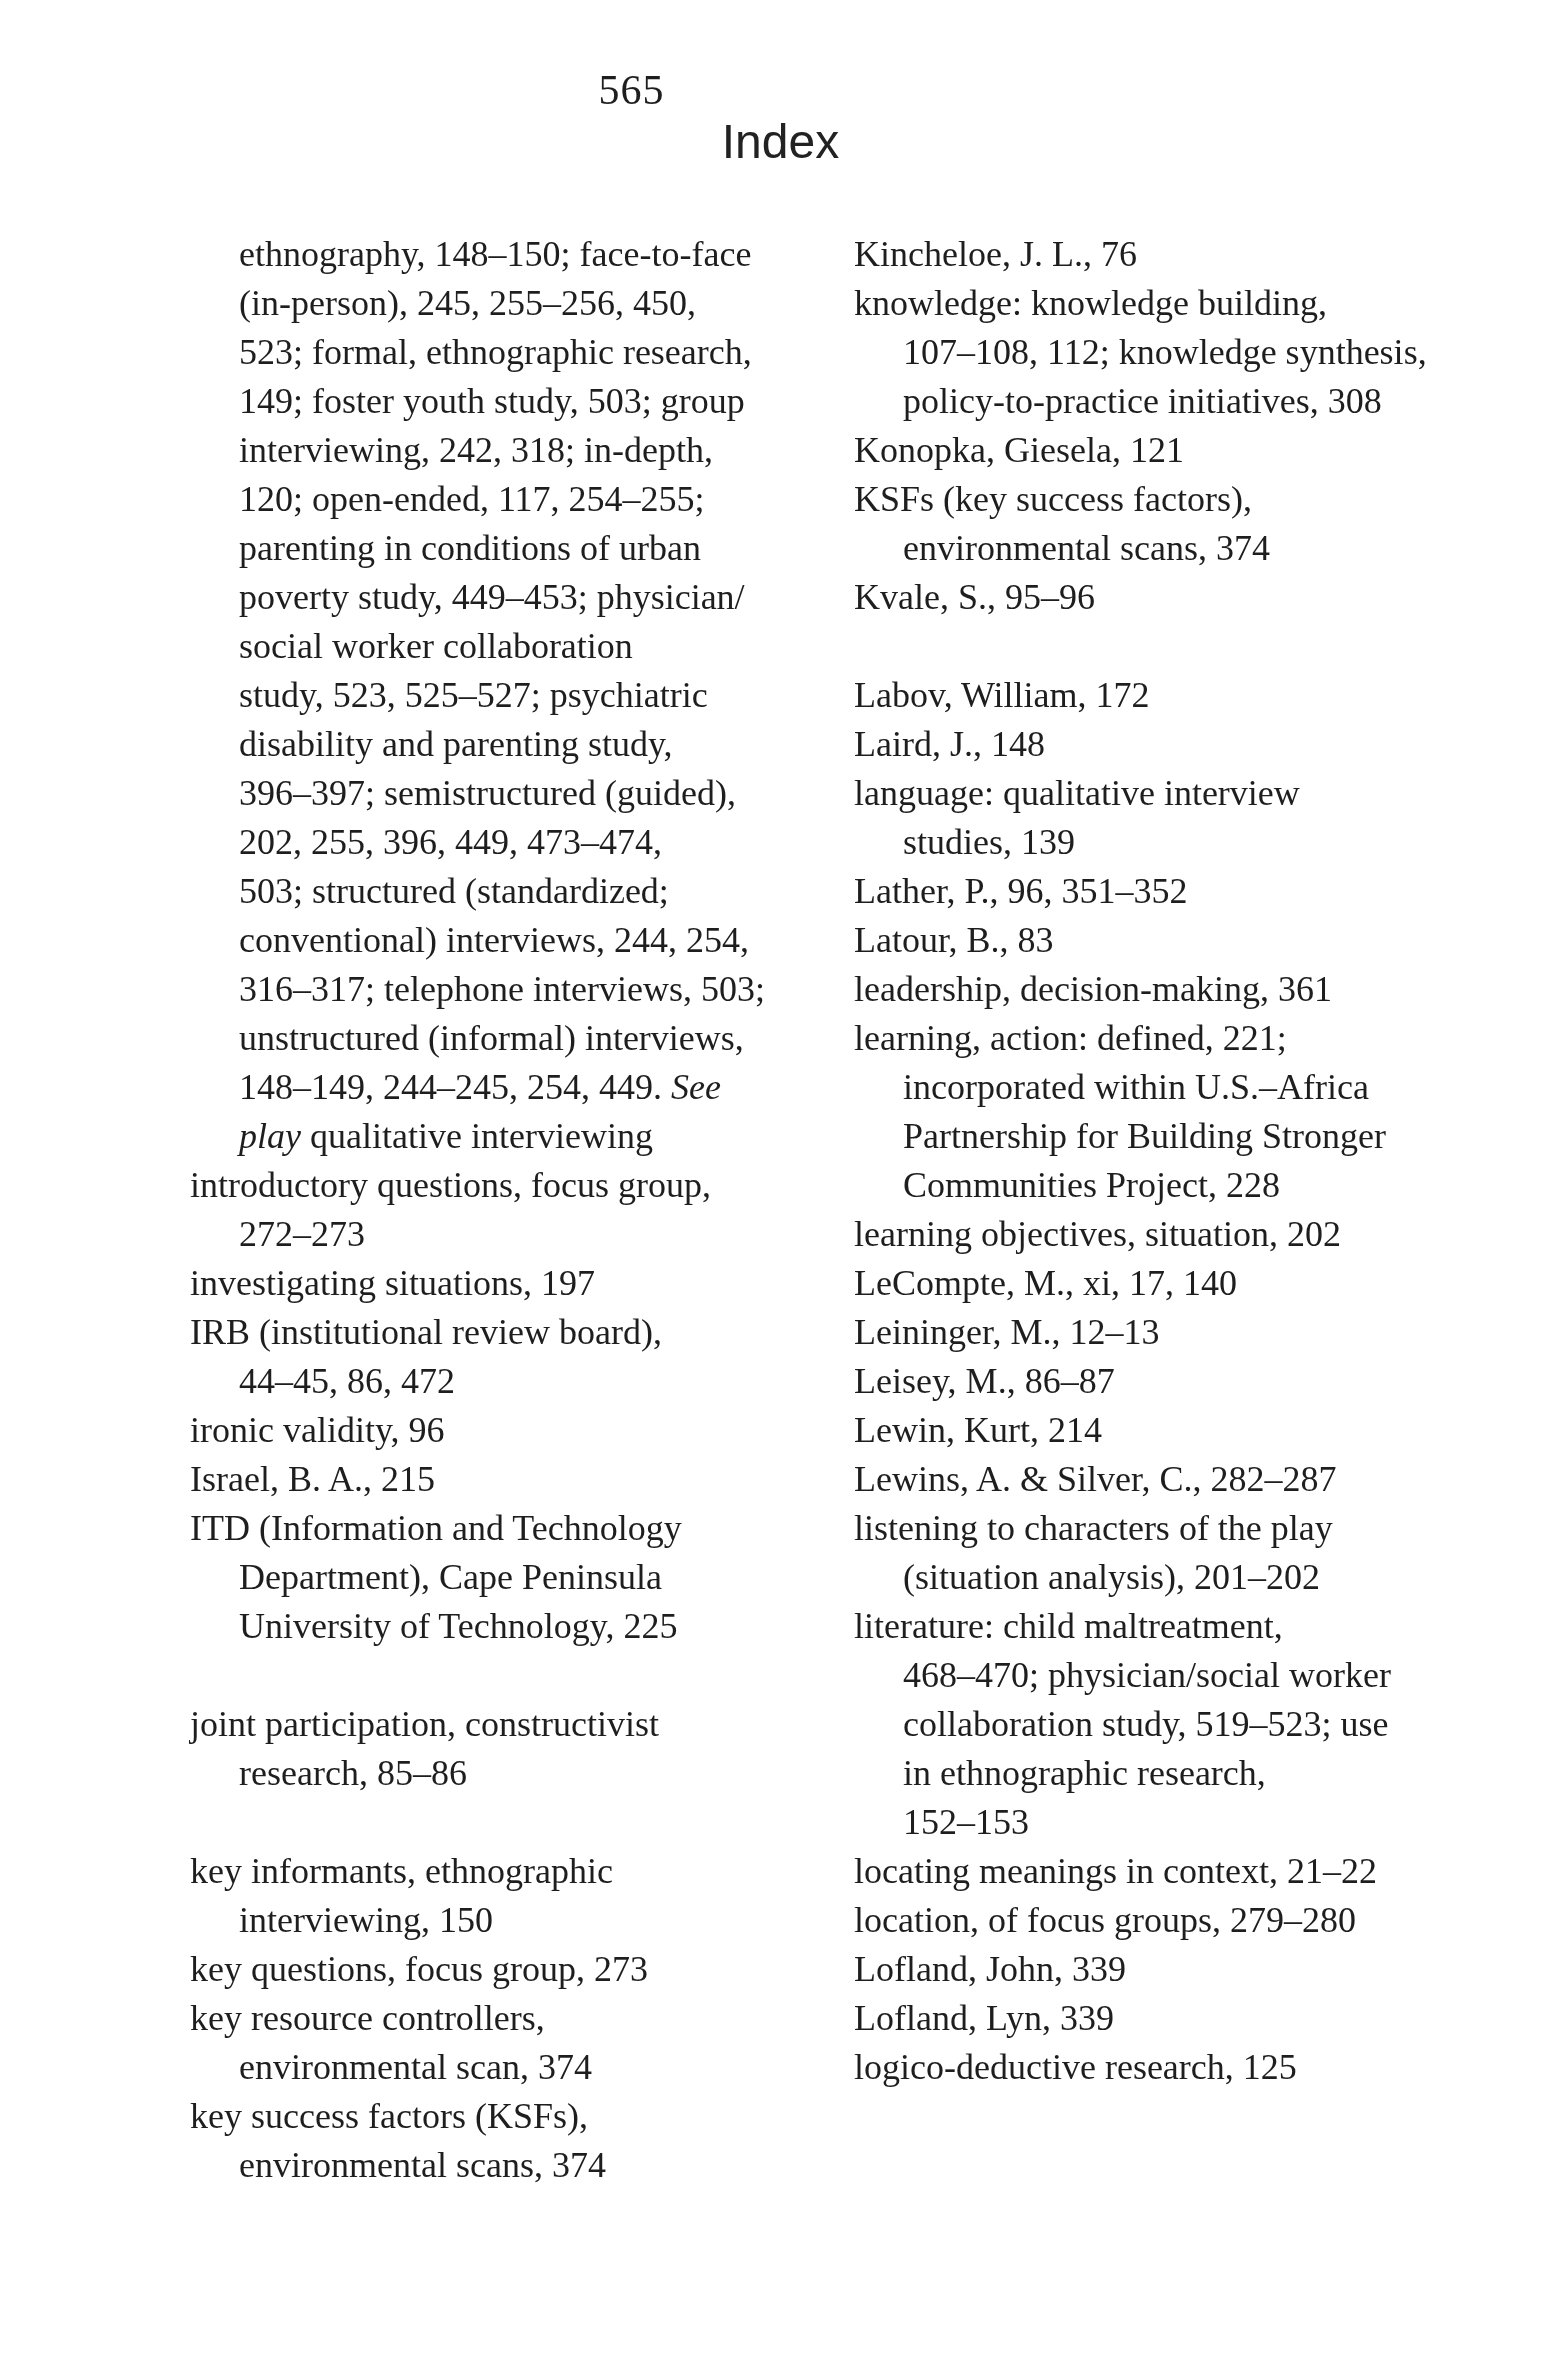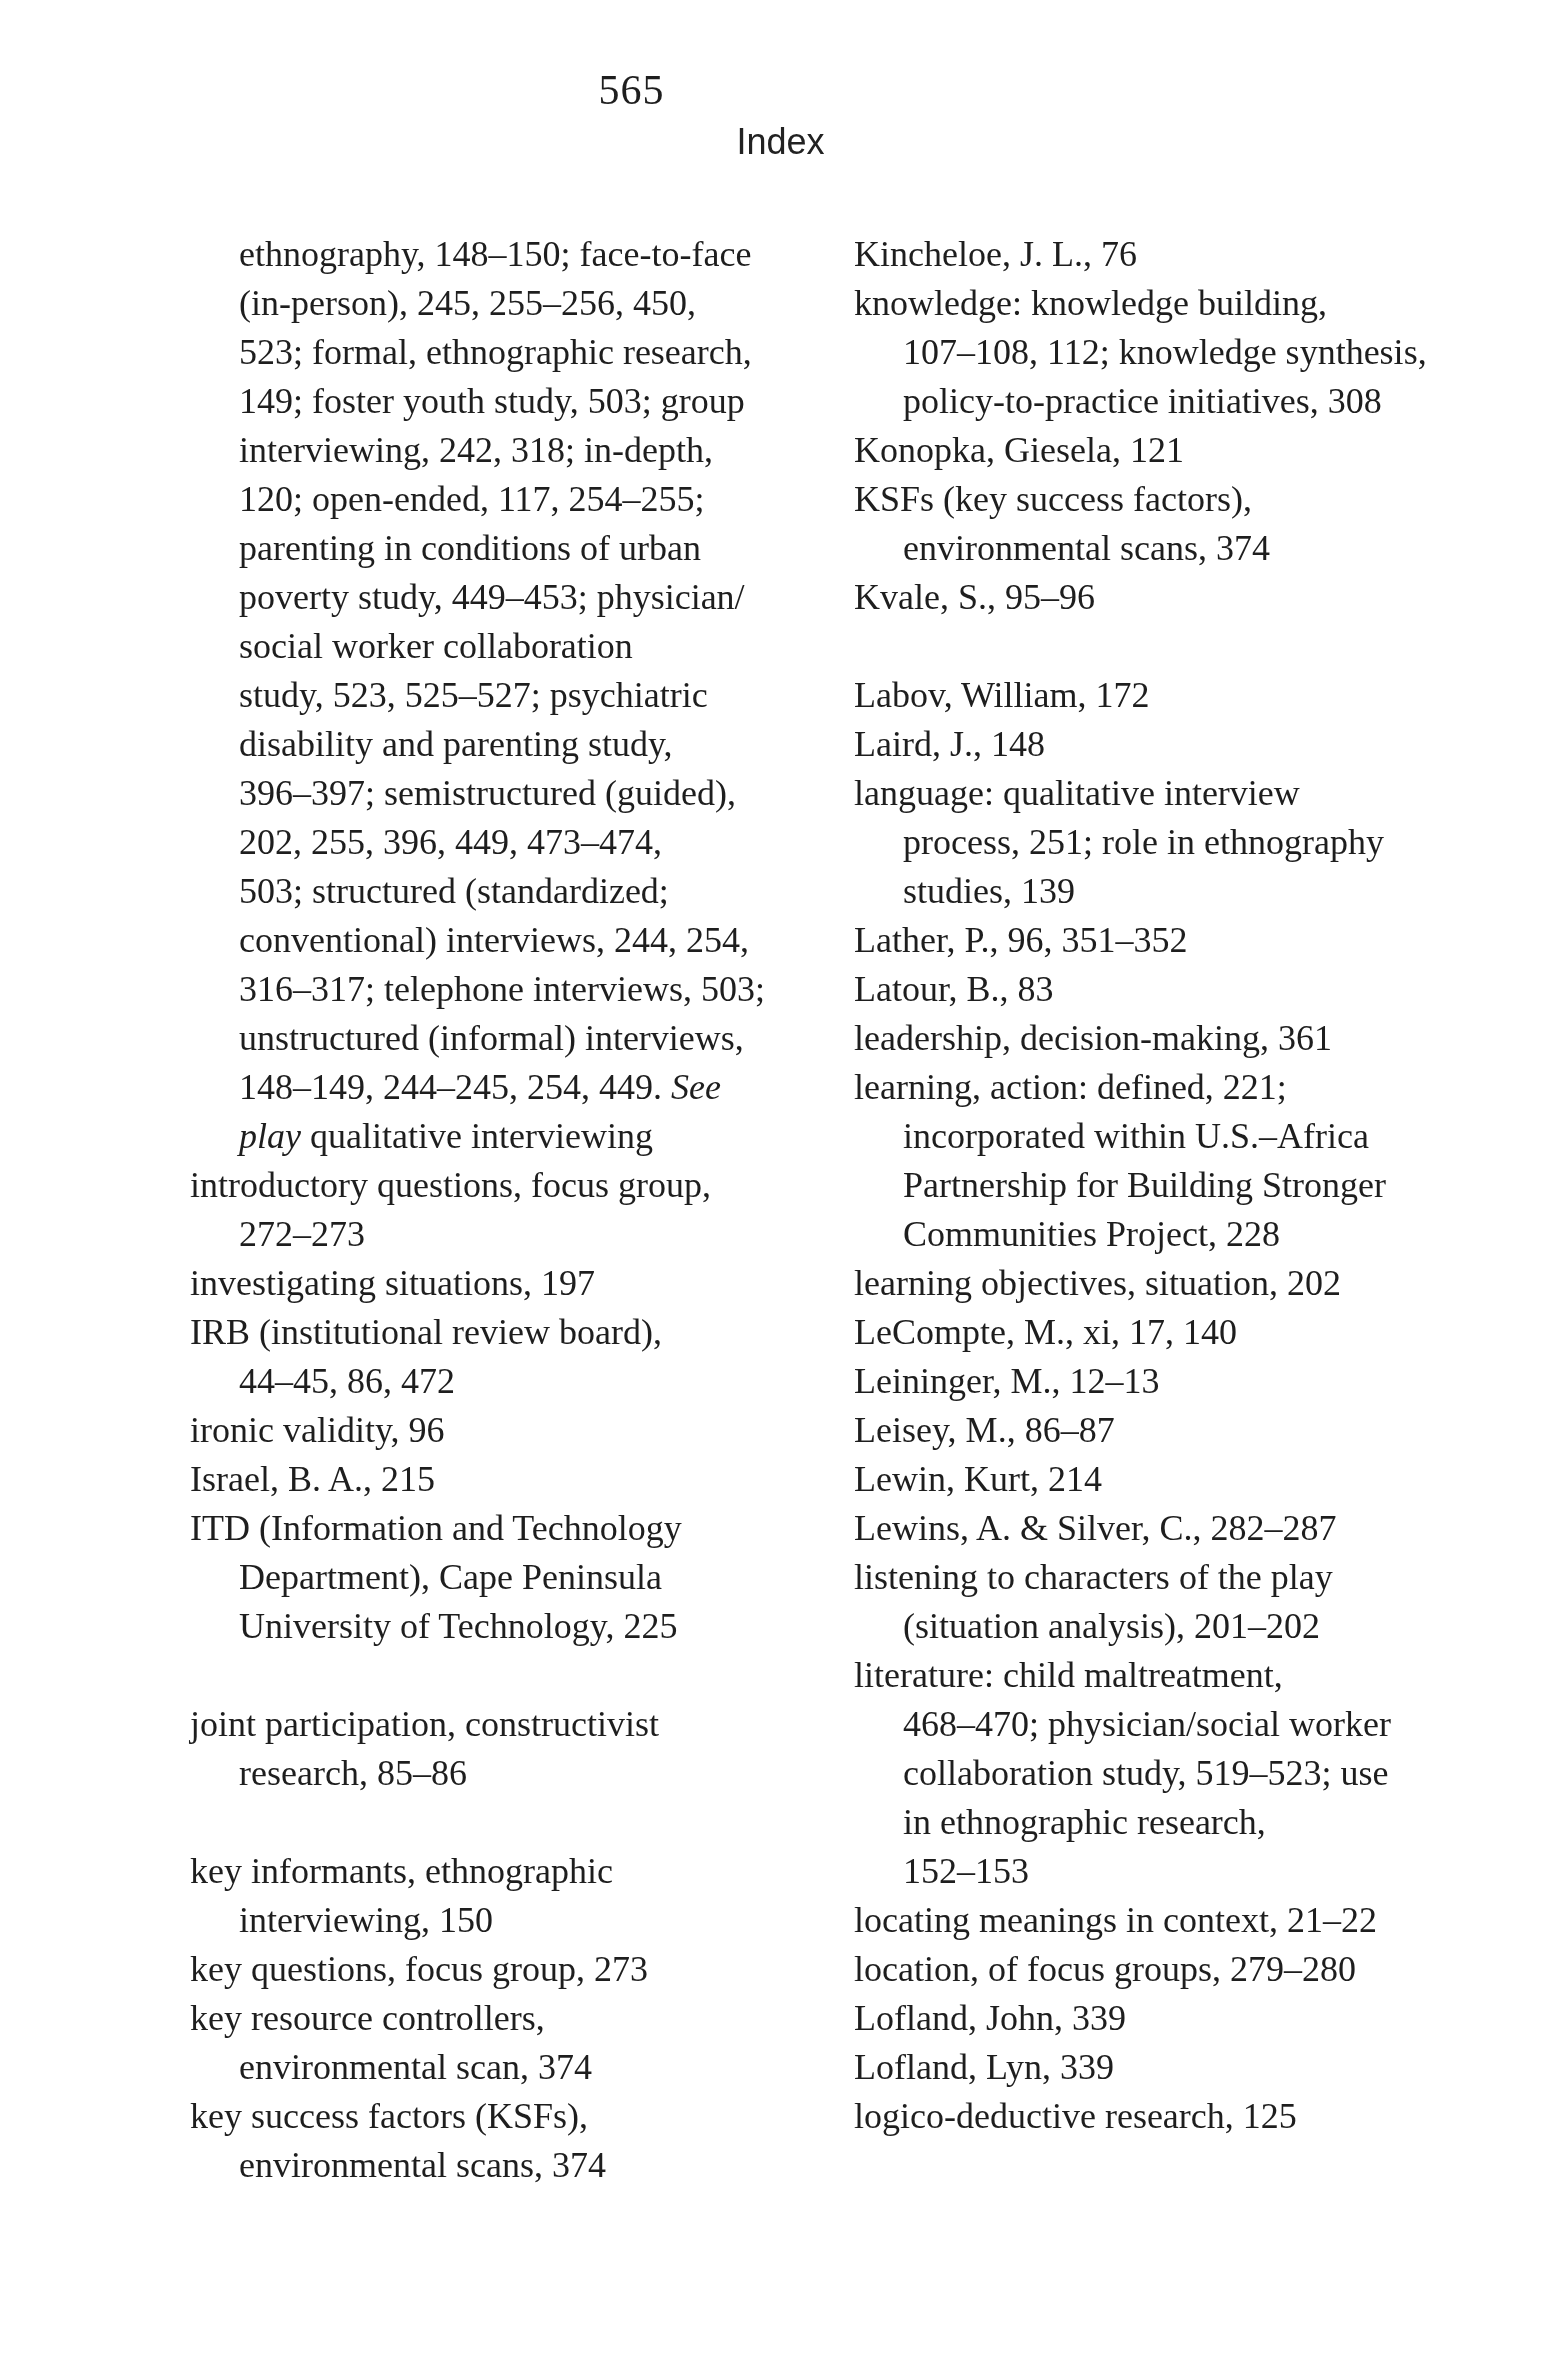--- a/index.html
+++ b/index.html
@@ -26,21 +26,21 @@
     letter-spacing: 1px;
     color: #1e1e1e;
   }
   .page-title {
     position: absolute;
     top: 120px;
     left: 0;
     width: 1561px;
     text-align: center;
     font-family: "Liberation Sans", sans-serif;
-    font-size: 36px;
+    font-size: 48px;
     line-height: 44px;
     color: #222222;
   }
   .col {
     position: absolute;
     top: 230px;
     font-size: 36px;
     white-space: nowrap;
   }
   #col-left  { left: 190px; width: 599px; }
@@ -109,21 +109,20 @@
     <div class="line indent"><span>107–108, 112; knowledge synthesis,</span></div>
     <div class="line indent"><span>policy-to-practice initiatives, 308</span></div>
     <div class="line"><span>Konopka, Giesela, 121</span></div>
     <div class="line"><span>KSFs (key success factors),</span></div>
     <div class="line indent"><span>environmental scans, 374</span></div>
     <div class="line"><span>Kvale, S., 95–96</span></div>
     <div class="line blank"></div>
     <div class="line"><span>Labov, William, 172</span></div>
     <div class="line"><span>Laird, J., 148</span></div>
     <div class="line"><span>language: qualitative interview</span></div>
-    <div class="line indent"><span>process, 251; role in ethnography</span></div>
     <div class="line indent"><span>studies, 139</span></div>
     <div class="line"><span>Lather, P., 96, 351–352</span></div>
     <div class="line"><span>Latour, B., 83</span></div>
     <div class="line"><span>leadership, decision-making, 361</span></div>
     <div class="line"><span>learning, action: defined, 221;</span></div>
     <div class="line indent"><span>incorporated within U.S.–Africa</span></div>
     <div class="line indent"><span>Partnership for Building Stronger</span></div>
     <div class="line indent"><span>Communities Project, 228</span></div>
     <div class="line"><span>learning objectives, situation, 202</span></div>
     <div class="line"><span>LeCompte, M., xi, 17, 140</span></div>

